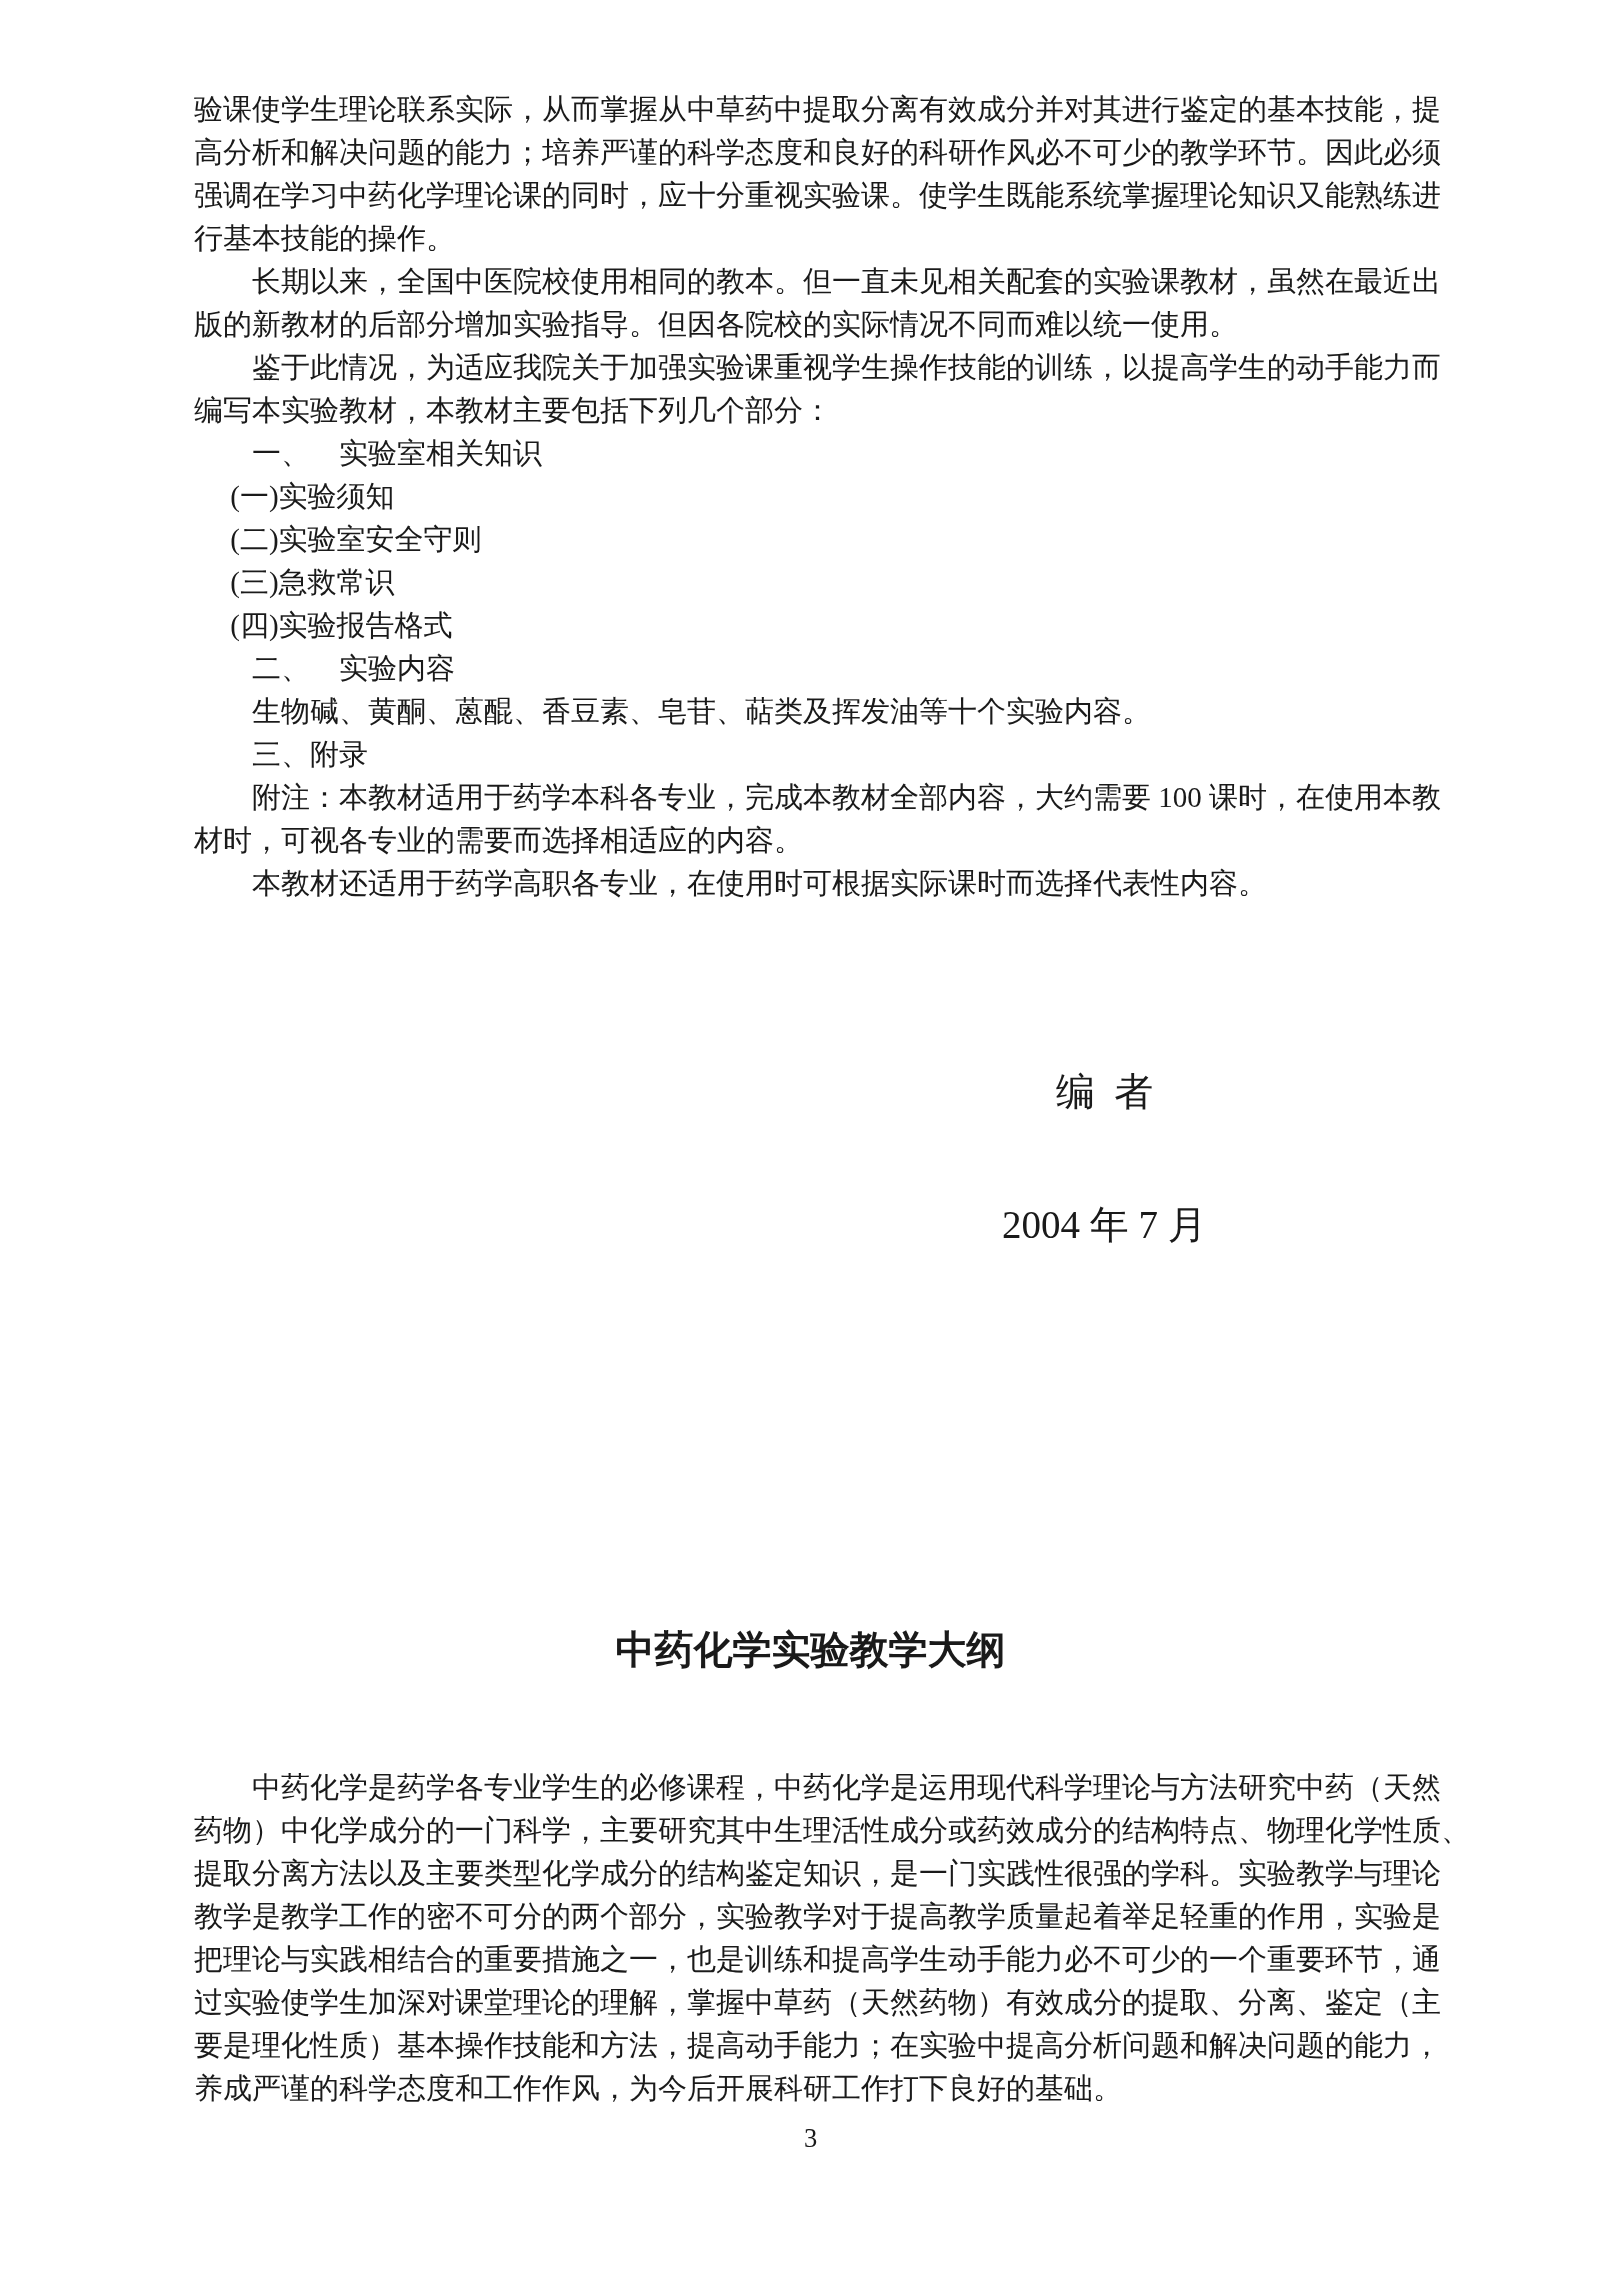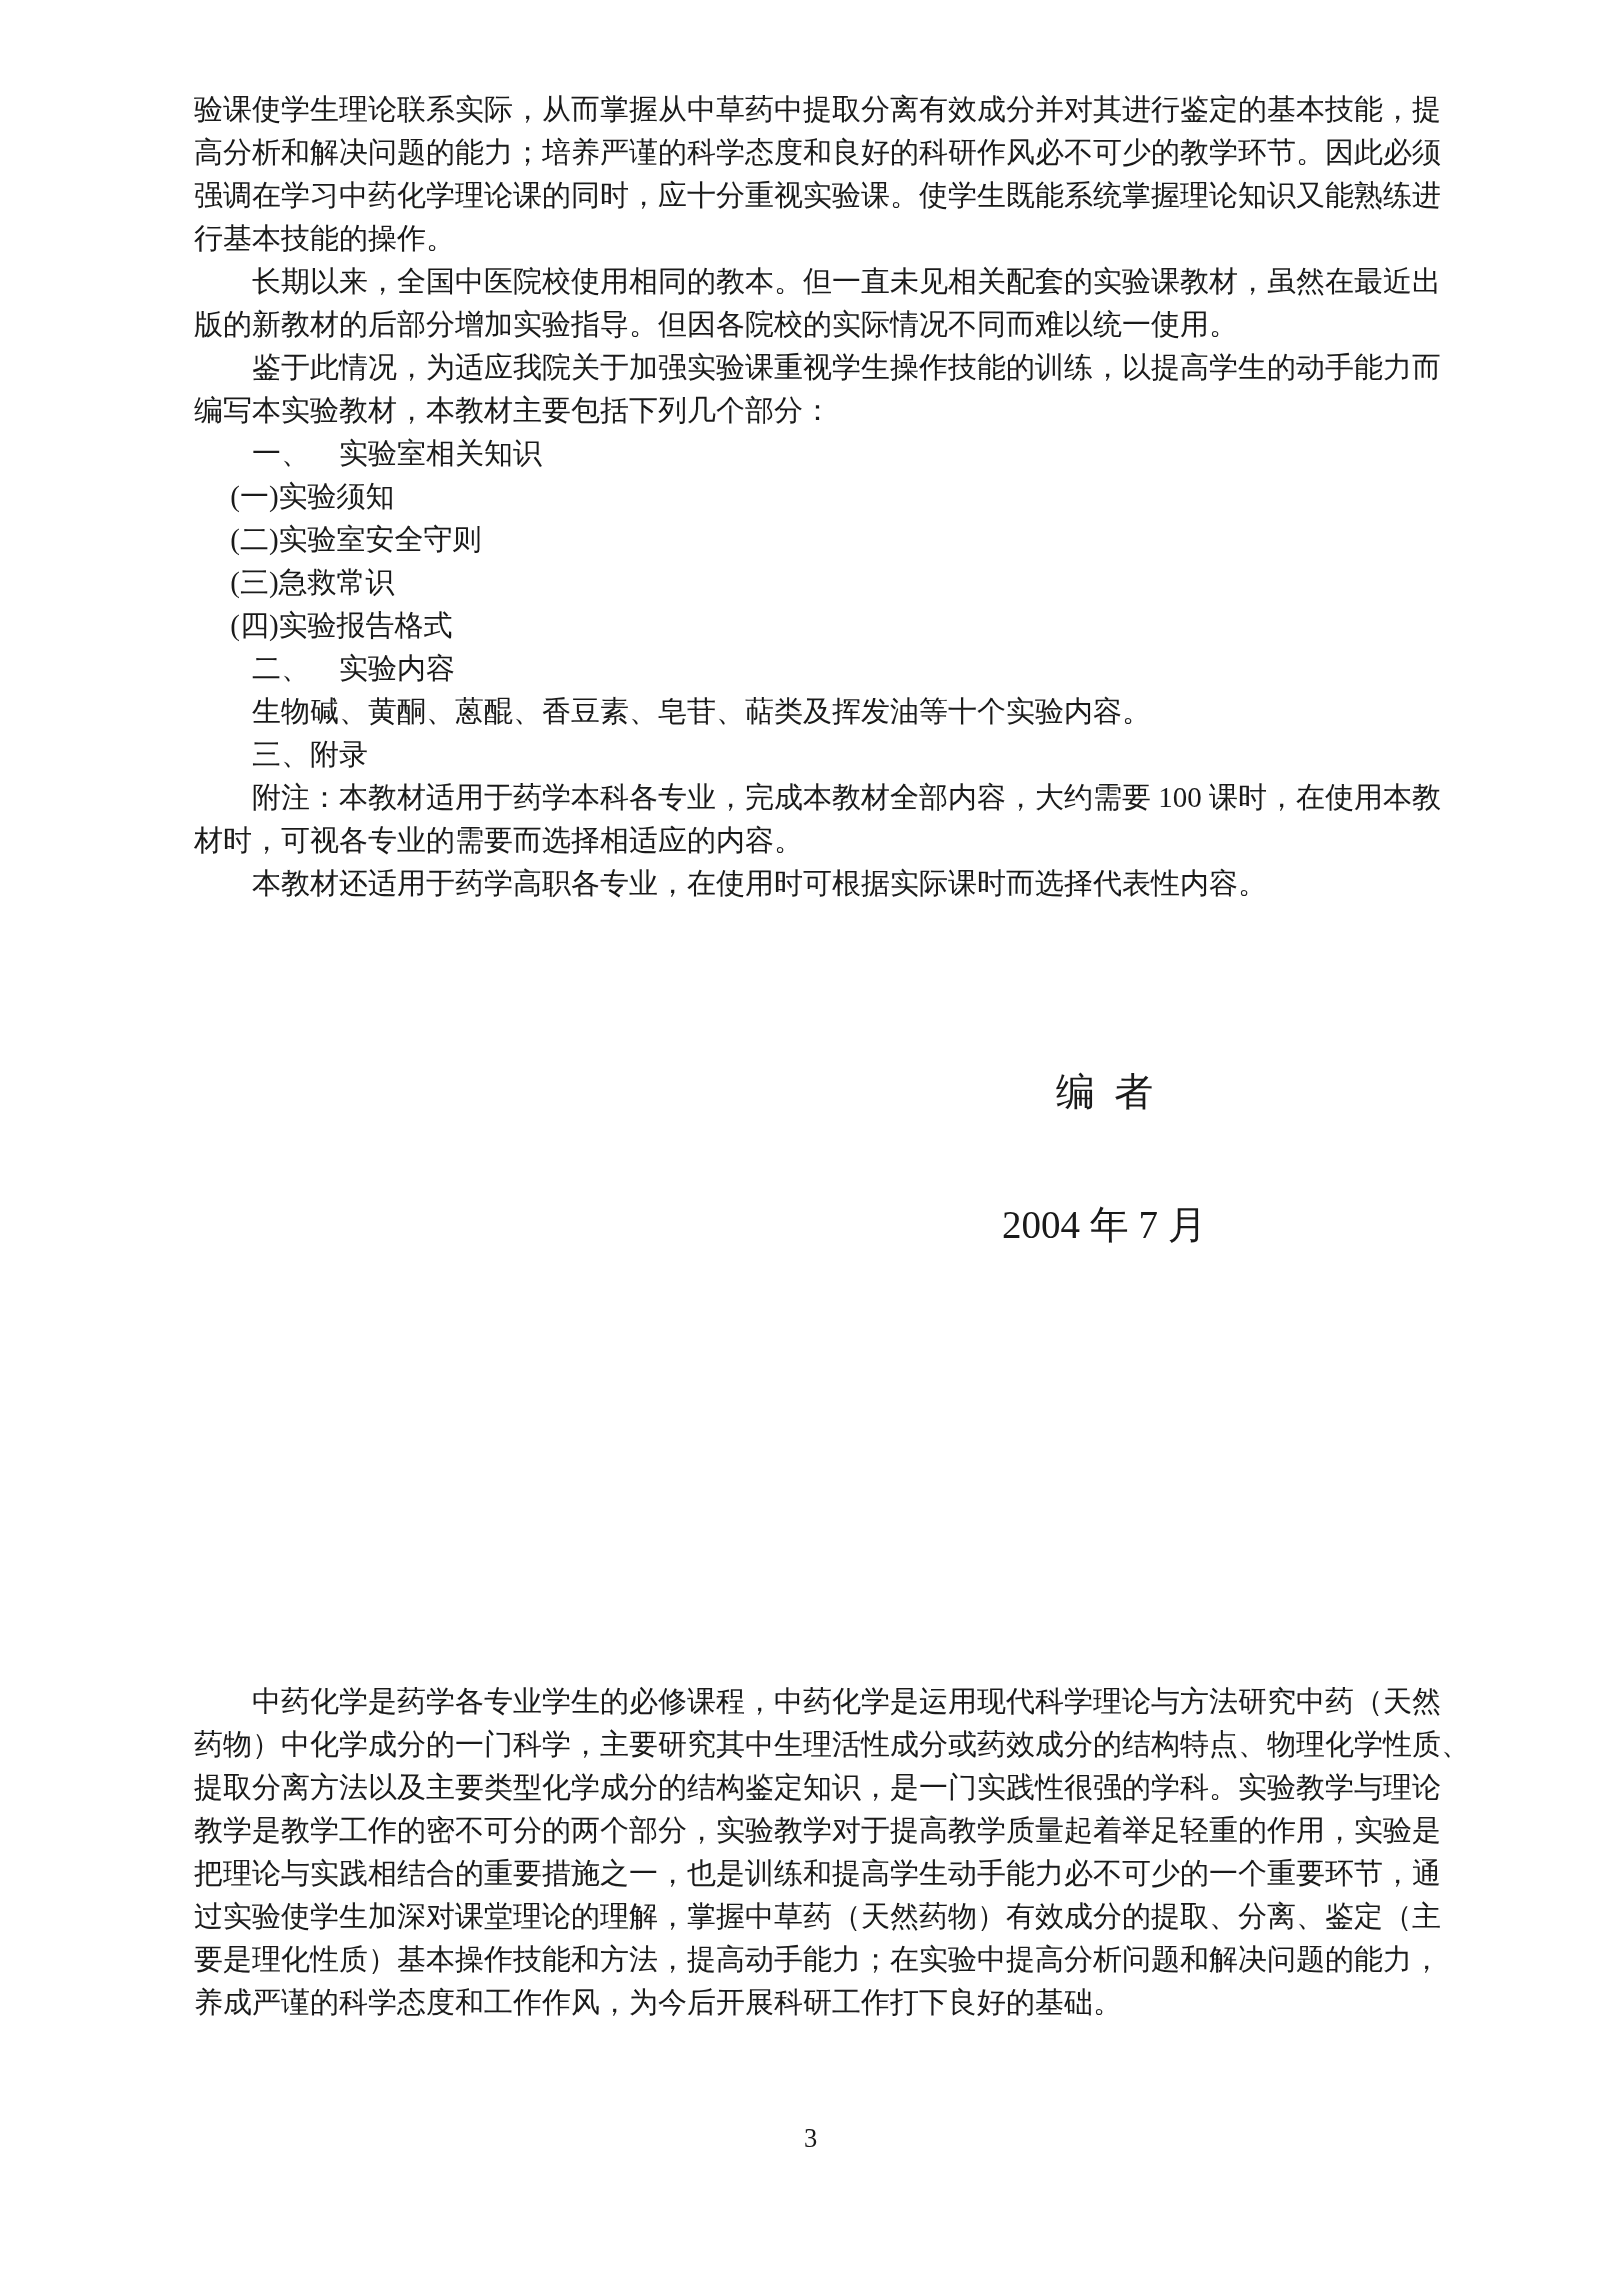--- a/index.html
+++ b/index.html
@@ -20,21 +20,21 @@
   .text-block {
     position: absolute;
     left: 194px;
     width: 1284px;
     font-size: 29px;
     line-height: 43px;
     white-space: pre;
     text-align: left;
   }
   .preface-block { top: 88px; }
-  .syllabus-block { top: 1680px; }
+  .syllabus-block { top: 1766px; }
   .line { height: 43px; }
   .signature-block {
     position: absolute;
     top: 979px;
     left: 1002px;
     font-size: 39px;
     line-height: 45px;
     white-space: pre;
     text-align: center;
   }
@@ -65,19 +65,20 @@
 
 <div class="page" style="background: rgb(255, 255, 255); color: rgb(26, 26, 26);">
 
   <div class="text-block preface-block"><div class="line">验课使学生理论联系实际，从而掌握从中草药中提取分离有效成分并对其进行鉴定的基本技能，提</div><div class="line">高分析和解决问题的能力；培养严谨的科学态度和良好的科研作风必不可少的教学环节。因此必须</div><div class="line">强调在学习中药化学理论课的同时，应十分重视实验课。使学生既能系统掌握理论知识又能熟练进</div><div class="line">行基本技能的操作。</div><div class="line">　　长期以来，全国中医院校使用相同的教本。但一直未见相关配套的实验课教材，虽然在最近出</div><div class="line">版的新教材的后部分增加实验指导。但因各院校的实际情况不同而难以统一使用。</div><div class="line">　　鉴于此情况，为适应我院关于加强实验课重视学生操作技能的训练，以提高学生的动手能力而</div><div class="line">编写本实验教材，本教材主要包括下列几个部分：</div><div class="line">　　一、　实验室相关知识</div><div class="line">　 (一)实验须知</div><div class="line">　 (二)实验室安全守则</div><div class="line">　 (三)急救常识</div><div class="line">　 (四)实验报告格式</div><div class="line">　　二、　实验内容</div><div class="line">　　生物碱、黄酮、蒽醌、香豆素、皂苷、萜类及挥发油等十个实验内容。</div><div class="line">　　三、附录</div><div class="line">　　附注：本教材适用于药学本科各专业，完成本教材全部内容，大约需要 100 课时，在使用本教</div><div class="line">材时，可视各专业的需要而选择相适应的内容。</div><div class="line">　　本教材还适用于药学高职各专业，在使用时可根据实际课时而选择代表性内容。</div></div>
 
   <div class="signature-block">
     <div class="line">编  者</div>
     <div class="line">2004 年 7 月</div>
   </div>
 
+  <h1 class="doc-title">中药化学实验教学大纲</h1>
 
   <div class="text-block syllabus-block"><div class="line">　　中药化学是药学各专业学生的必修课程，中药化学是运用现代科学理论与方法研究中药（天然</div><div class="line">药物）中化学成分的一门科学，主要研究其中生理活性成分或药效成分的结构特点、物理化学性质、</div><div class="line">提取分离方法以及主要类型化学成分的结构鉴定知识，是一门实践性很强的学科。实验教学与理论</div><div class="line">教学是教学工作的密不可分的两个部分，实验教学对于提高教学质量起着举足轻重的作用，实验是</div><div class="line">把理论与实践相结合的重要措施之一，也是训练和提高学生动手能力必不可少的一个重要环节，通</div><div class="line">过实验使学生加深对课堂理论的理解，掌握中草药（天然药物）有效成分的提取、分离、鉴定（主</div><div class="line">要是理化性质）基本操作技能和方法，提高动手能力；在实验中提高分析问题和解决问题的能力，</div><div class="line">养成严谨的科学态度和工作作风，为今后开展科研工作打下良好的基础。</div></div>
 
   <div class="page-number">3</div>
 
 </div>
 
 
 </body></html>

